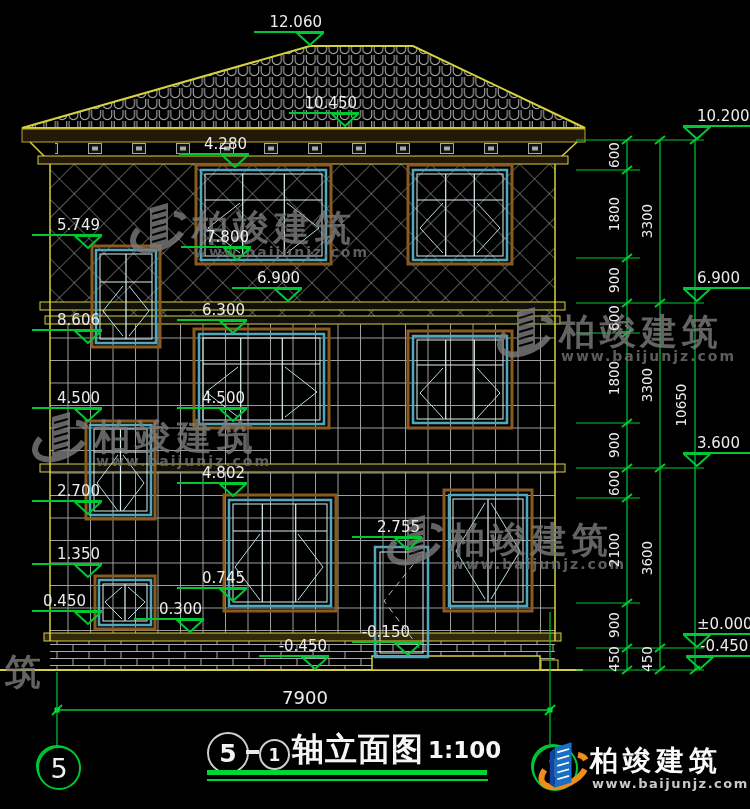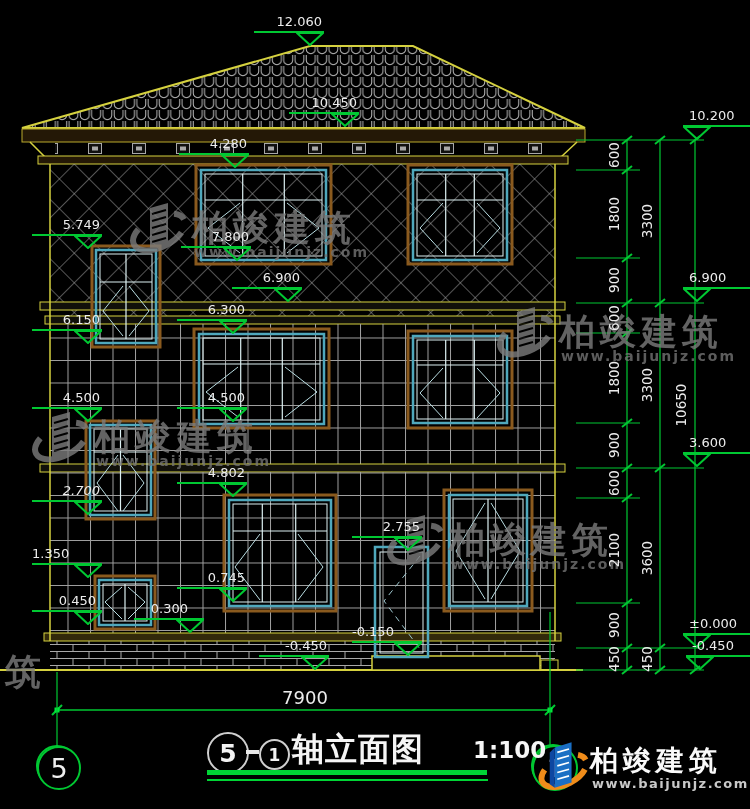--- a/index.html
+++ b/index.html
@@ -1,21 +1,21 @@
 <!DOCTYPE html>
 <html><head>
 <meta charset="utf-8">
 <style>
   html,body{margin:0;padding:0;background:#000;}
   #stage{position:relative;width:750px;height:809px;background:#000;overflow:hidden;
          font-family:"DejaVu Sans",sans-serif;}
   svg.cad{position:absolute;left:0;top:0;z-index:1;}
   
   .marker{position:absolute;width:70px;height:32px;z-index:5;}
-  .mlabel{position:absolute;top:0;left:0;right:0;height:16px;font-size:13px;line-height:16px;
+  .mlabel{position:absolute;top:0;left:8px;right:0;height:16px;font-size:15px;line-height:16px;
           color:#ececec;white-space:nowrap;}
   .mline{position:absolute;top:17px;left:0;right:0;border-top:2px solid #00c832;}
   .mtri{position:absolute;top:18px;}
   
   .dimlabel{position:absolute;width:60px;height:18px;line-height:18px;text-align:center;
             font-size:13.5px;color:#ececec;transform:rotate(-90deg);z-index:5;}
   
   .wm{position:absolute;opacity:.8;z-index:4;}
   .wmglyph{position:absolute;left:0;top:0;}
   .wmtext{position:absolute;left:64px;top:8px;font-size:36px;font-weight:bold;color:#7c7c7c;
@@ -32,21 +32,21 @@
   .axisbubble.right{left:532px;top:745px;width:42px;height:42px;font-size:25px;}
   
   .titleblock{position:absolute;left:0;top:0;z-index:6;}
   .tcircle{position:absolute;border:2px solid #cfcfcf;border-radius:50%;color:#f2f2f2;
            display:flex;align-items:center;justify-content:center;font-weight:bold;}
   .tcircle.big{left:207px;top:732px;width:38px;height:38px;font-size:25px;}
   .tcircle.small{left:259px;top:739px;width:27px;height:27px;font-size:17px;}
   .tdash{position:absolute;left:246px;top:750px;width:13px;height:4px;background:#e8e8e8;}
   .tname{position:absolute;left:292px;top:728px;font-size:32px;font-weight:bold;color:#f5f5f5;
          letter-spacing:1px;white-space:nowrap;}
-  .tscale{position:absolute;left:428px;top:737px;font-size:23px;font-weight:bold;color:#f5f5f5;margin-left:45px;}
+  .tscale{position:absolute;left:428px;top:737px;font-size:23px;font-weight:bold;color:#f5f5f5;}
   .tline1{position:absolute;left:207px;top:770px;width:280px;height:5px;background:#00d435;}
   .tline2{position:absolute;left:207px;top:779px;width:281px;height:2px;background:#00d435;}
   
   .logo{position:absolute;left:0;top:0;z-index:7;}
   .logoglyph{position:absolute;left:538px;top:734px;}
   .logoname{position:absolute;left:590px;top:742px;font-size:28px;font-weight:bold;color:#fafafa;
             letter-spacing:5px;white-space:nowrap;}
   .logourl{position:absolute;left:592px;top:776px;font-size:13px;font-weight:bold;color:#c9c9c9;
            letter-spacing:1.5px;white-space:nowrap;}
 </style>
@@ -273,21 +273,21 @@
       </svg>
     </div>
     <div class="marker" style="left: 177px; top: 302px;">
       <div class="mlabel" style="text-align:right;padding-right:2px">6.300</div>
       <div class="mline"></div>
       <svg class="mtri" width="28" height="14" style="right:0">
         <path d="M1,1 H27 L14,13 Z" fill="none" stroke="#00c832" stroke-width="2"></path>
       </svg>
     </div>
     <div class="marker" style="left: 32px; top: 312px;">
-      <div class="mlabel" style="text-align:right;padding-right:2px">6.150</div>
+      <div class="mlabel" style="text-align:right;padding-right:2px">8.606</div>
       <div class="mline"></div>
       <svg class="mtri" width="28" height="14" style="right:0">
         <path d="M1,1 H27 L14,13 Z" fill="none" stroke="#00c832" stroke-width="2"></path>
       </svg>
     </div>
     <div class="marker" style="left: 32px; top: 390px;">
       <div class="mlabel" style="text-align:right;padding-right:2px">4.500</div>
       <div class="mline"></div>
       <svg class="mtri" width="28" height="14" style="right:0">
         <path d="M1,1 H27 L14,13 Z" fill="none" stroke="#00c832" stroke-width="2"></path>
@@ -300,64 +300,64 @@
         <path d="M1,1 H27 L14,13 Z" fill="none" stroke="#00c832" stroke-width="2"></path>
       </svg>
     </div>
     <div class="marker" style="left: 177px; top: 465px;">
       <div class="mlabel" style="text-align:right;padding-right:2px">4.802</div>
       <div class="mline"></div>
       <svg class="mtri" width="28" height="14" style="right:0">
         <path d="M1,1 H27 L14,13 Z" fill="none" stroke="#00c832" stroke-width="2"></path>
       </svg>
     </div>
-    <div class="marker" style="left: 32px; top: 483px; font-style: italic;">
+    <div class="marker" style="left: 32px; top: 483px;">
       <div class="mlabel" style="text-align:right;padding-right:2px">2.700</div>
       <div class="mline"></div>
       <svg class="mtri" width="28" height="14" style="right:0">
         <path d="M1,1 H27 L14,13 Z" fill="none" stroke="#00c832" stroke-width="2"></path>
       </svg>
     </div>
     <div class="marker" style="left: 352px; top: 519px;">
       <div class="mlabel" style="text-align:right;padding-right:2px">2.755</div>
       <div class="mline"></div>
       <svg class="mtri" width="28" height="14" style="right:0">
         <path d="M1,1 H27 L14,13 Z" fill="none" stroke="#00c832" stroke-width="2"></path>
       </svg>
     </div>
     <div class="marker" style="left: 32px; top: 546px;">
-      <div class="mlabel" style="padding-right:2px">1.350</div>
+      <div class="mlabel" style="text-align:right;padding-right:2px">1.350</div>
       <div class="mline"></div>
       <svg class="mtri" width="28" height="14" style="right:0">
         <path d="M1,1 H27 L14,13 Z" fill="none" stroke="#00c832" stroke-width="2"></path>
       </svg>
     </div>
     <div class="marker" style="left: 177px; top: 570px;">
       <div class="mlabel" style="text-align:right;padding-right:2px">0.745</div>
       <div class="mline"></div>
       <svg class="mtri" width="28" height="14" style="right:0">
         <path d="M1,1 H27 L14,13 Z" fill="none" stroke="#00c832" stroke-width="2"></path>
       </svg>
     </div>
     <div class="marker" style="left: 32px; top: 593px;">
-      <div class="mlabel" style="text-align:right;padding-right:6px">0.450</div>
+      <div class="mlabel" style="text-align:right;padding-right:16px">0.450</div>
       <div class="mline"></div>
       <svg class="mtri" width="28" height="14" style="right:0">
         <path d="M1,1 H27 L14,13 Z" fill="none" stroke="#00c832" stroke-width="2"></path>
       </svg>
     </div>
     <div class="marker" style="left: 134px; top: 601px;">
-      <div class="mlabel" style="text-align:right;padding-right:16px">0.300</div>
+      <div class="mlabel" style="text-align:right;padding-right:2px">0.300</div>
       <div class="mline"></div>
       <svg class="mtri" width="28" height="14" style="right:0">
         <path d="M1,1 H27 L14,13 Z" fill="none" stroke="#00c832" stroke-width="2"></path>
       </svg>
     </div>
     <div class="marker" style="left: 352px; top: 624px;">
-      <div class="mlabel" style="padding-right:0">-0.150</div>
+      <div class="mlabel" style="text-align:right;padding-right:12px">-0.150</div>
       <div class="mline"></div>
       <svg class="mtri" width="28" height="14" style="right:0">
         <path d="M1,1 H27 L14,13 Z" fill="none" stroke="#00c832" stroke-width="2"></path>
       </svg>
     </div>
     <div class="marker" style="left: 259px; top: 638px;">
       <div class="mlabel" style="text-align:right;padding-right:2px">-0.450</div>
       <div class="mline"></div>
       <svg class="mtri" width="28" height="14" style="right:0">
         <path d="M1,1 H27 L14,13 Z" fill="none" stroke="#00c832" stroke-width="2"></path>

